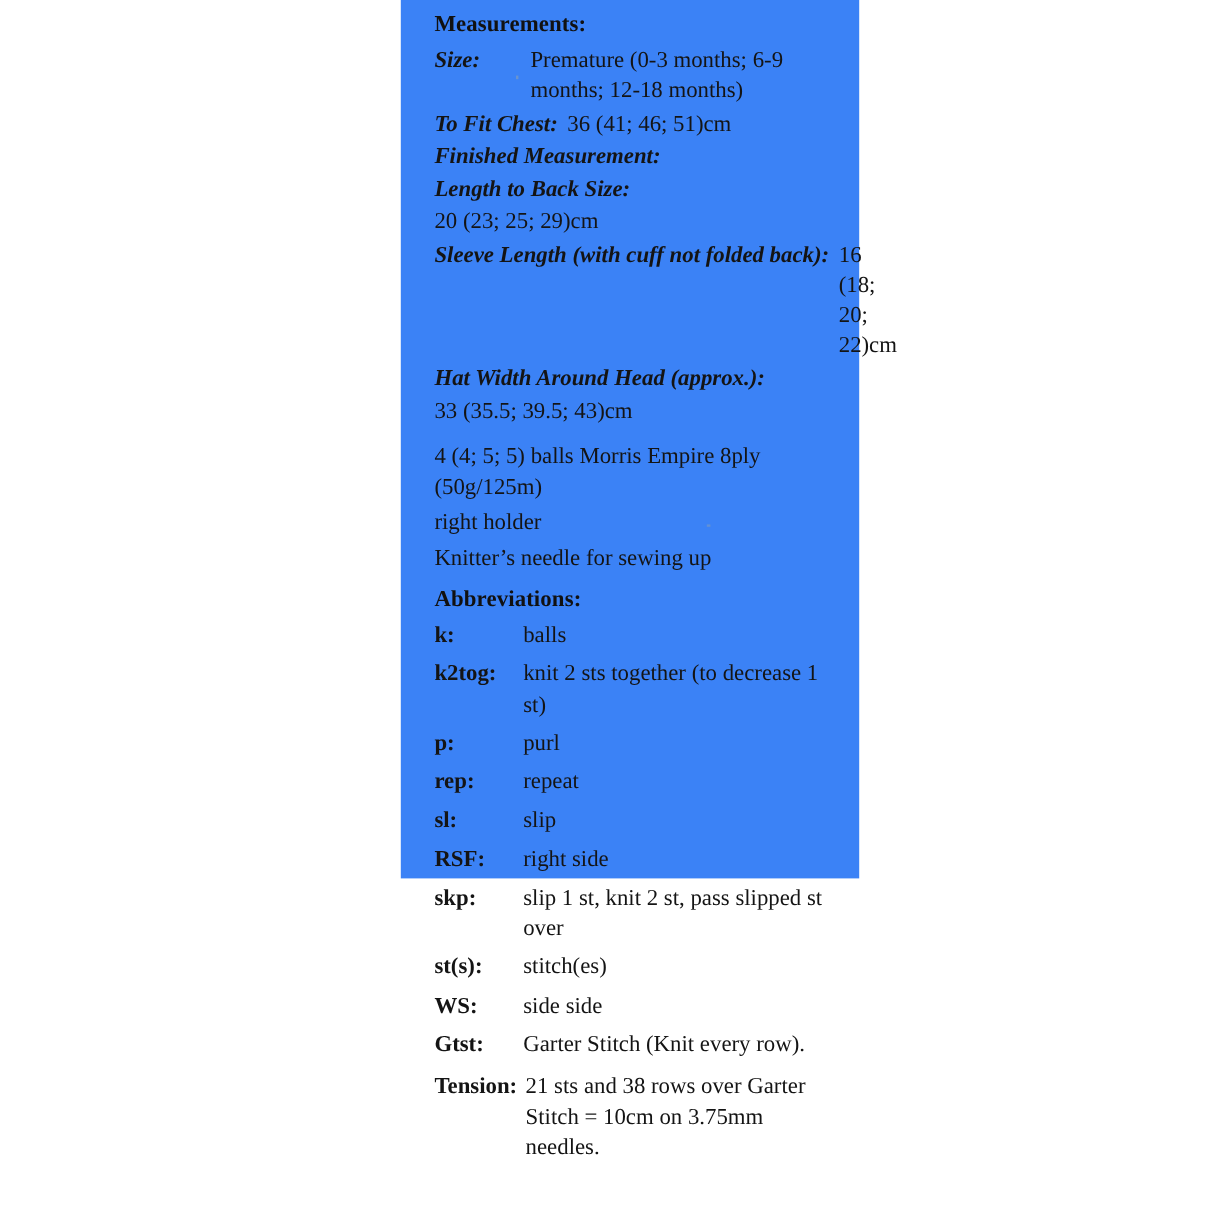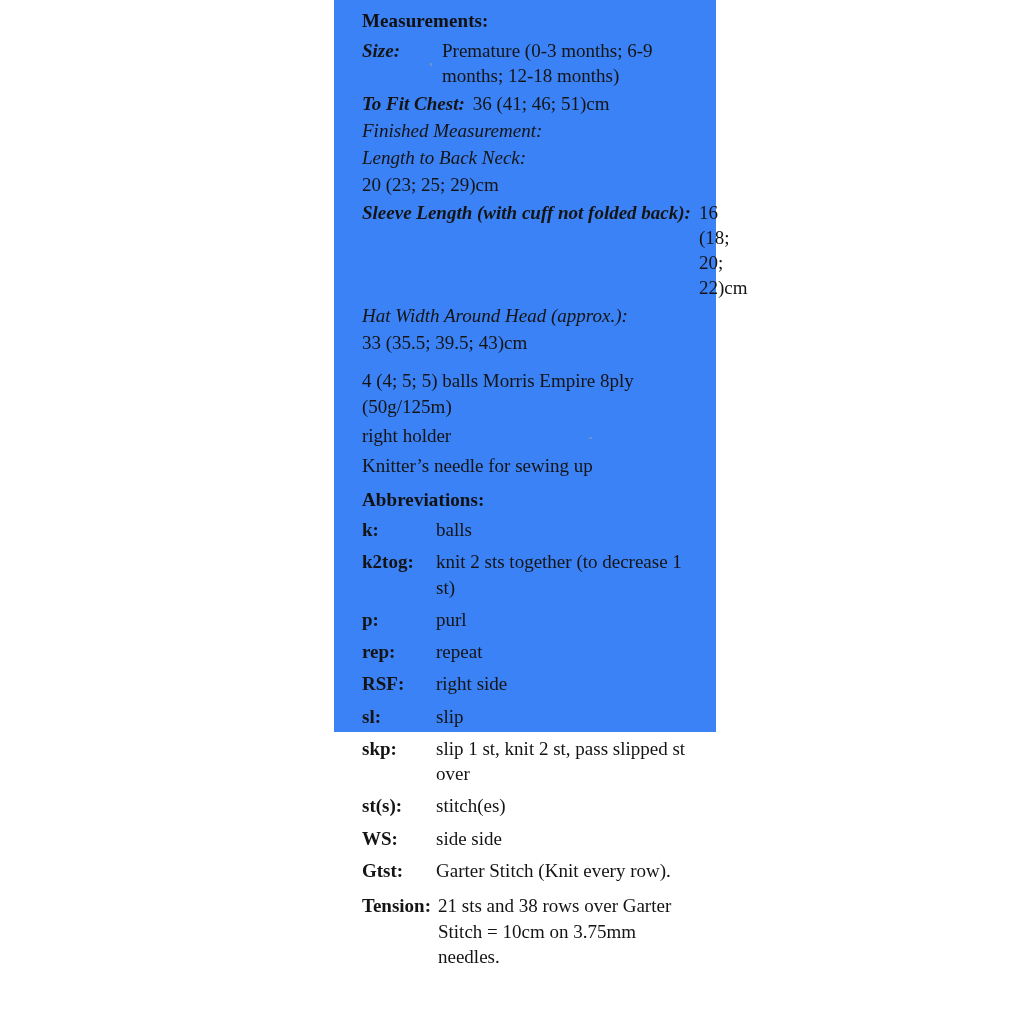--- a/index.html
+++ b/index.html
@@ -41,21 +41,21 @@
     letter-spacing: 0.1px;
   }
   .line {
     font-size: 19px;
     color: #141414;
     line-height: 1.33;
     margin: 0 0 2px 0;
   }
   .it {
     font-style: italic;
-    font-weight: normal;
+    font-weight: bold;
   }
   .row {
     display: flex;
     align-items: flex-start;
     font-size: 19px;
     color: #141414;
     line-height: 1.33;
     margin: 0 0 2px 0;
   }
   .row .lbl {
@@ -130,21 +130,21 @@
         <span class="val">Premature (0-3 months; 6-9 months; 12-18 months)</span>
       </div>
 
       <div class="row">
         <span class="lbl">To Fit Chest:</span>
         <span class="val">36 (41; 46; 51)cm</span>
       </div>
 
       <div class="line it">Finished Measurement:</div>
 
-      <div class="line it">Length to Back Neck:</div>
+      <div class="line it">Length to Back Size:</div>
       <div class="line">20 (23; 25; 29)cm</div>
 
       <div class="row">
         <span class="lbl">Sleeve Length (with cuff not folded back):</span>
         <span class="val">16 (18; 20; 22)cm</span>
       </div>
 
       <div class="line it">Hat Width Around Head (approx.):</div>
       <div class="line">33 (35.5; 39.5; 43)cm</div>
 
@@ -168,26 +168,26 @@
       </div>
       <div class="abbr-row">
         <span class="abbr-term">p:</span>
         <span class="abbr-def">purl</span>
       </div>
       <div class="abbr-row">
         <span class="abbr-term">rep:</span>
         <span class="abbr-def">repeat</span>
       </div>
       <div class="abbr-row">
+        <span class="abbr-term">sl:</span>
+        <span class="abbr-def">slip</span>
+      </div>
+      <div class="abbr-row">
         <span class="abbr-term">RSF:</span>
         <span class="abbr-def">right side</span>
-      </div>
-      <div class="abbr-row">
-        <span class="abbr-term">sl:</span>
-        <span class="abbr-def">slip</span>
       </div>
       <div class="abbr-row">
         <span class="abbr-term">skp:</span>
         <span class="abbr-def">slip 1 st, knit 2 st, pass slipped st over</span>
       </div>
       <div class="abbr-row">
         <span class="abbr-term">st(s):</span>
         <span class="abbr-def">stitch(es)</span>
       </div>
       <div class="abbr-row">

